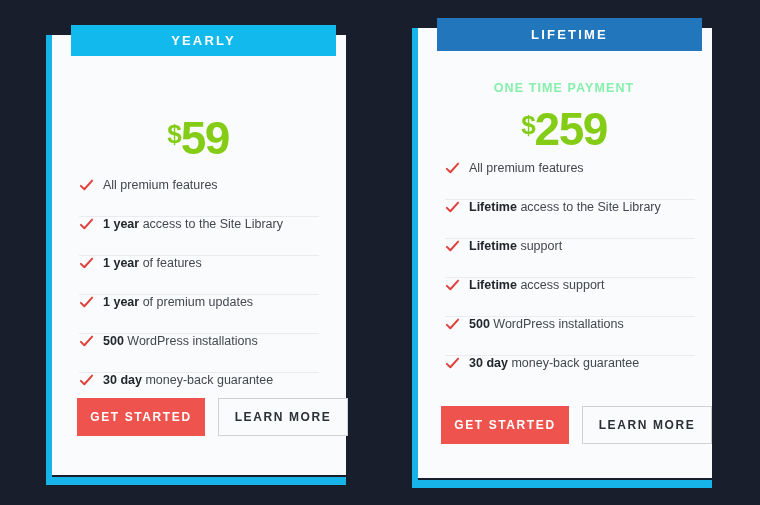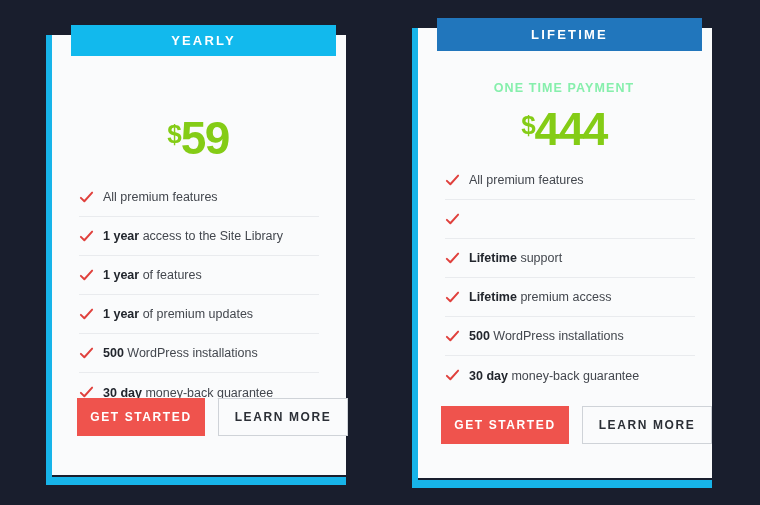--- a/index.html
+++ b/index.html
@@ -86,21 +86,20 @@
   }
 
   
   .features {
     list-style: none;
     margin: 0;
     padding: 0;
   }
   .feature {
     display: flex;
-    align-items: center;
     border-bottom: 1px solid #e9ebee;
     box-sizing: border-box;
     font-size: 12.5px;
     color: #43474e;
   }
   .feature:last-child {
     border-bottom: none;
   }
   .check-icon {
     flex: 0 0 auto;
@@ -218,46 +217,47 @@
     <div class="accent-left" style="left:0px; top:10px; width:6px; height:460px;"></div>
     <div class="accent-bottom" style="left:0px; top:462px; width:300px; height:8px;"></div>
 
     <div class="plan-badge badge-lifetime" style="left:25px; top:0px; width:265px; height:33px;">
       <span>LIFETIME</span>
     </div>
 
     <div class="price-note" style="position:absolute; left:4px; top:63px; width:296px;">ONE TIME PAYMENT</div>
 
     <div class="price" style="position:absolute; left:4px; top:88px; width:296px;">
-      <span class="currency">$</span><span class="amount">444</span>
+      <span class="currency">$</span><span class="amount">259</span>
     </div>
 
     <ul class="features" style="position:absolute; left:33px; top:143px; width:250px;">
       <li class="feature" style="height:39px;">
         <svg class="check-icon" viewBox="0 0 16 16">
           <path d="M2 8.4 L5.7 12 L14 2.8" fill="none" stroke="#e0403c" stroke-width="2.1" stroke-linecap="round" stroke-linejoin="round"></path>
         </svg>
         <span class="feature-text"><strong></strong><span>All premium features</span></span>
       </li>
       <li class="feature" style="height:39px;">
         <svg class="check-icon" viewBox="0 0 16 16">
           <path d="M2 8.4 L5.7 12 L14 2.8" fill="none" stroke="#e0403c" stroke-width="2.1" stroke-linecap="round" stroke-linejoin="round"></path>
         </svg>
+        <span class="feature-text"><strong>Lifetime</strong><span> access to the Site Library</span></span>
       </li>
       <li class="feature" style="height:39px;">
         <svg class="check-icon" viewBox="0 0 16 16">
           <path d="M2 8.4 L5.7 12 L14 2.8" fill="none" stroke="#e0403c" stroke-width="2.1" stroke-linecap="round" stroke-linejoin="round"></path>
         </svg>
         <span class="feature-text"><strong>Lifetime</strong><span> support</span></span>
       </li>
       <li class="feature" style="height:39px;">
         <svg class="check-icon" viewBox="0 0 16 16">
           <path d="M2 8.4 L5.7 12 L14 2.8" fill="none" stroke="#e0403c" stroke-width="2.1" stroke-linecap="round" stroke-linejoin="round"></path>
         </svg>
-        <span class="feature-text"><strong>Lifetime</strong><span> premium access</span></span>
+        <span class="feature-text"><strong>Lifetime</strong><span> access support</span></span>
       </li>
       <li class="feature" style="height:39px;">
         <svg class="check-icon" viewBox="0 0 16 16">
           <path d="M2 8.4 L5.7 12 L14 2.8" fill="none" stroke="#e0403c" stroke-width="2.1" stroke-linecap="round" stroke-linejoin="round"></path>
         </svg>
         <span class="feature-text"><strong>500</strong><span> WordPress installations</span></span>
       </li>
       <li class="feature" style="height:39px;">
         <svg class="check-icon" viewBox="0 0 16 16">
           <path d="M2 8.4 L5.7 12 L14 2.8" fill="none" stroke="#e0403c" stroke-width="2.1" stroke-linecap="round" stroke-linejoin="round"></path>

